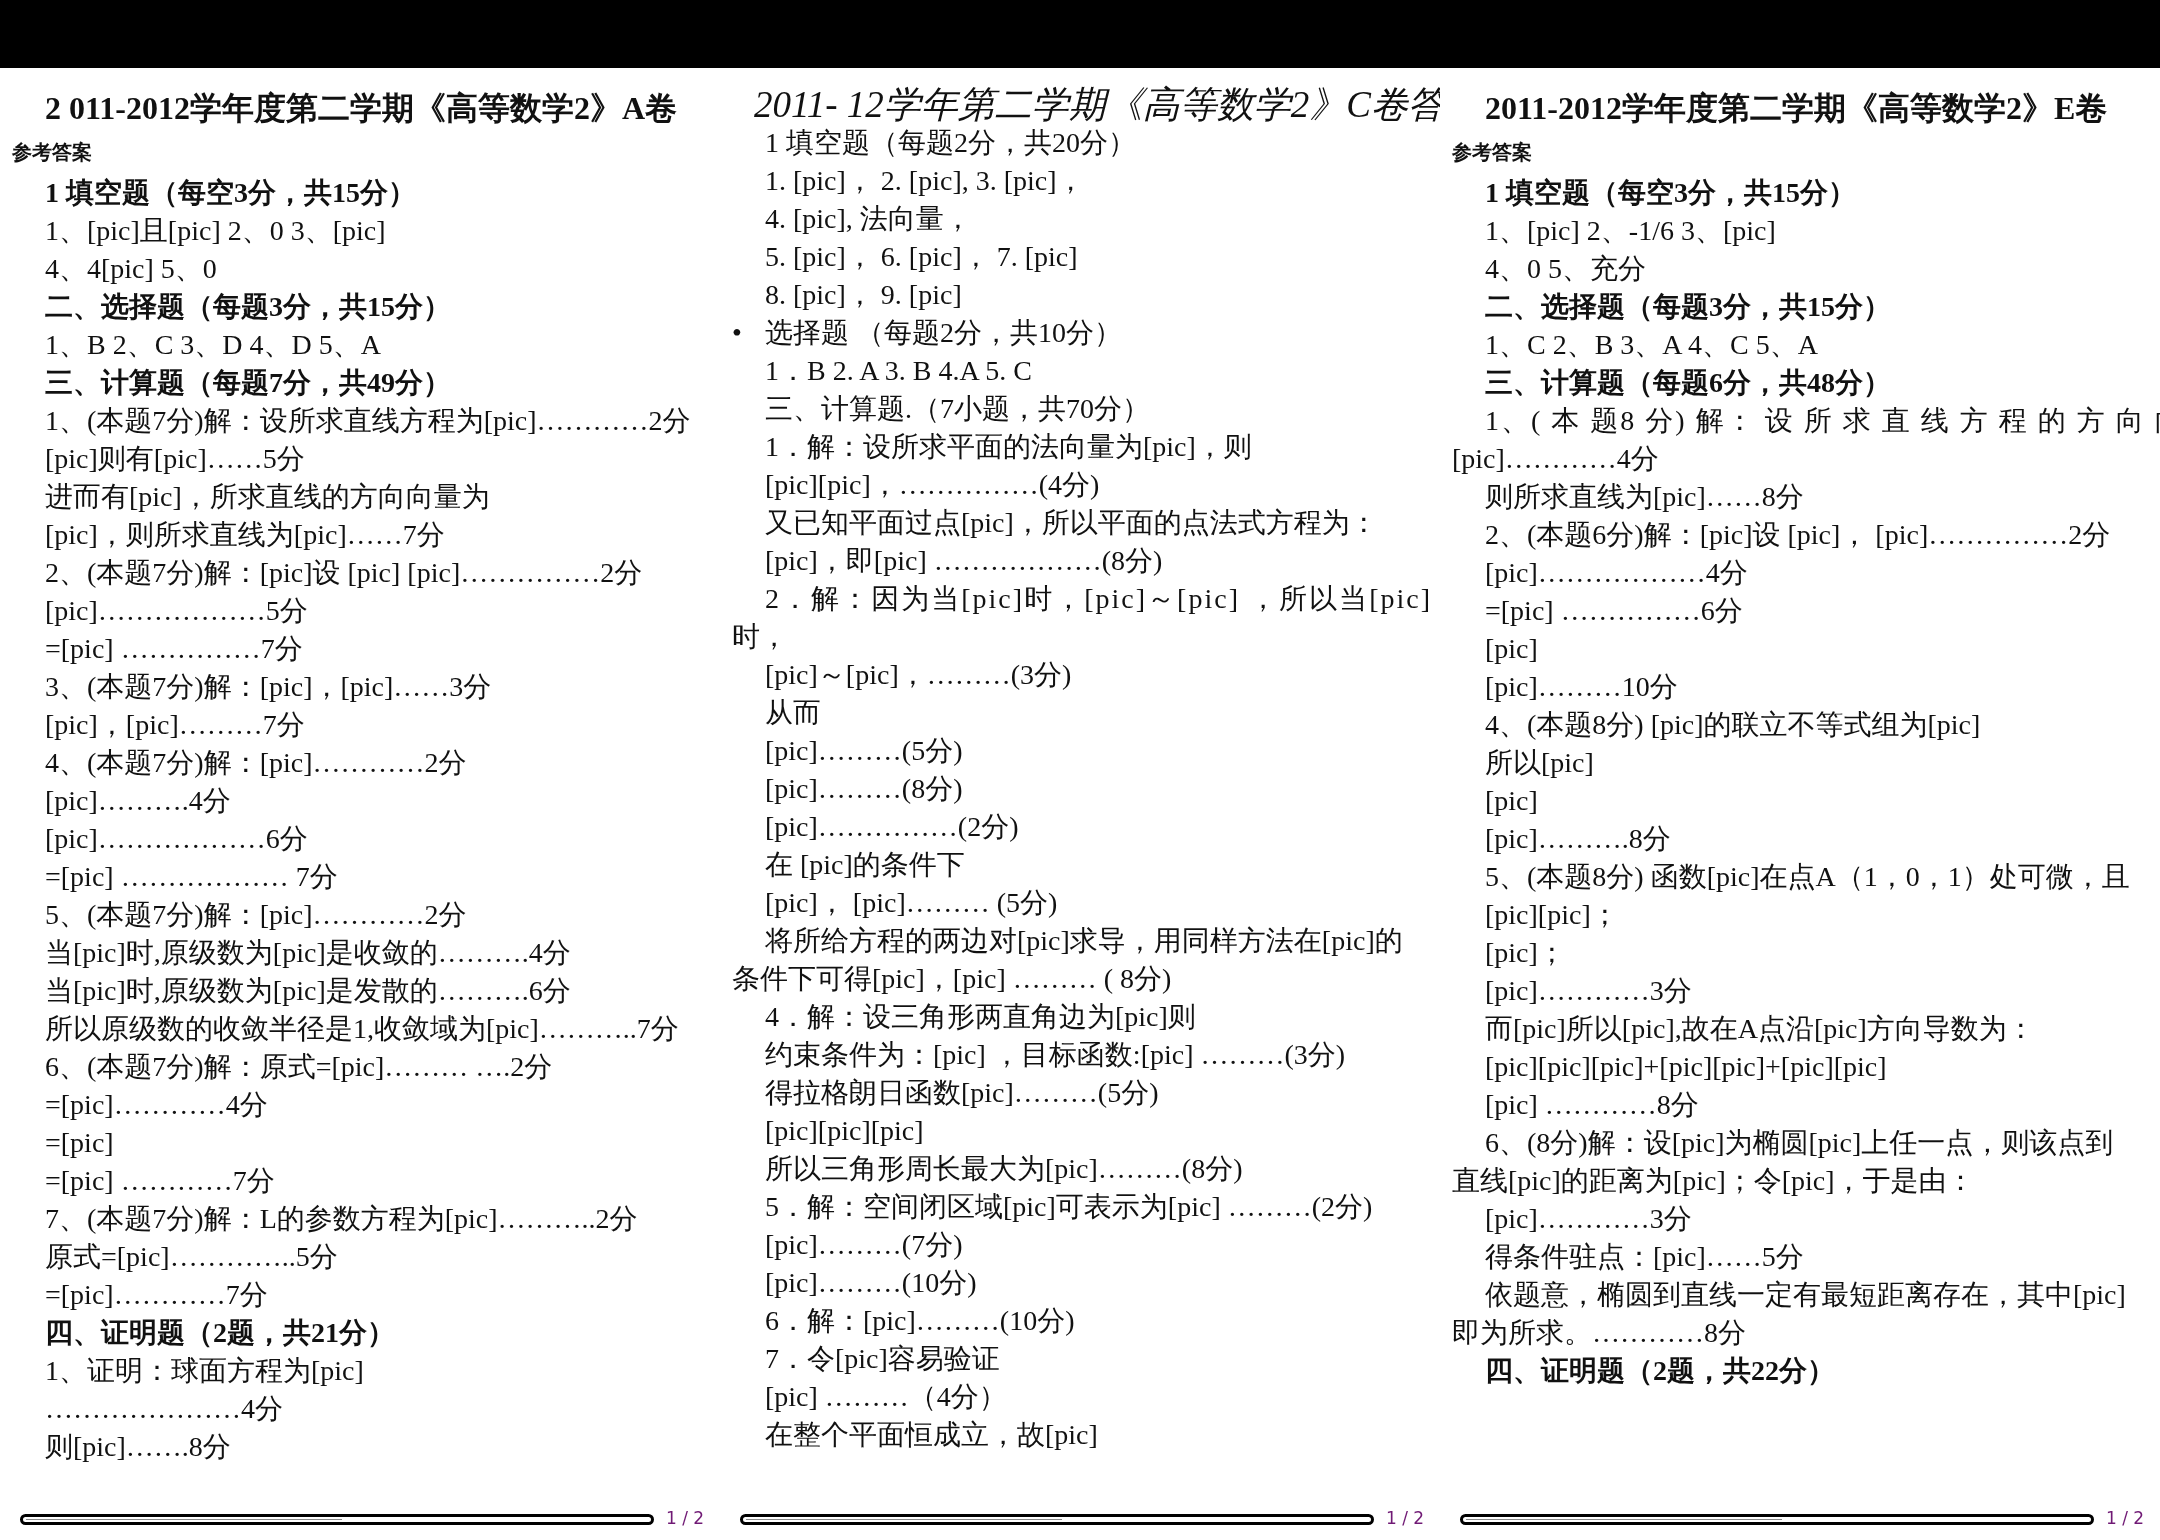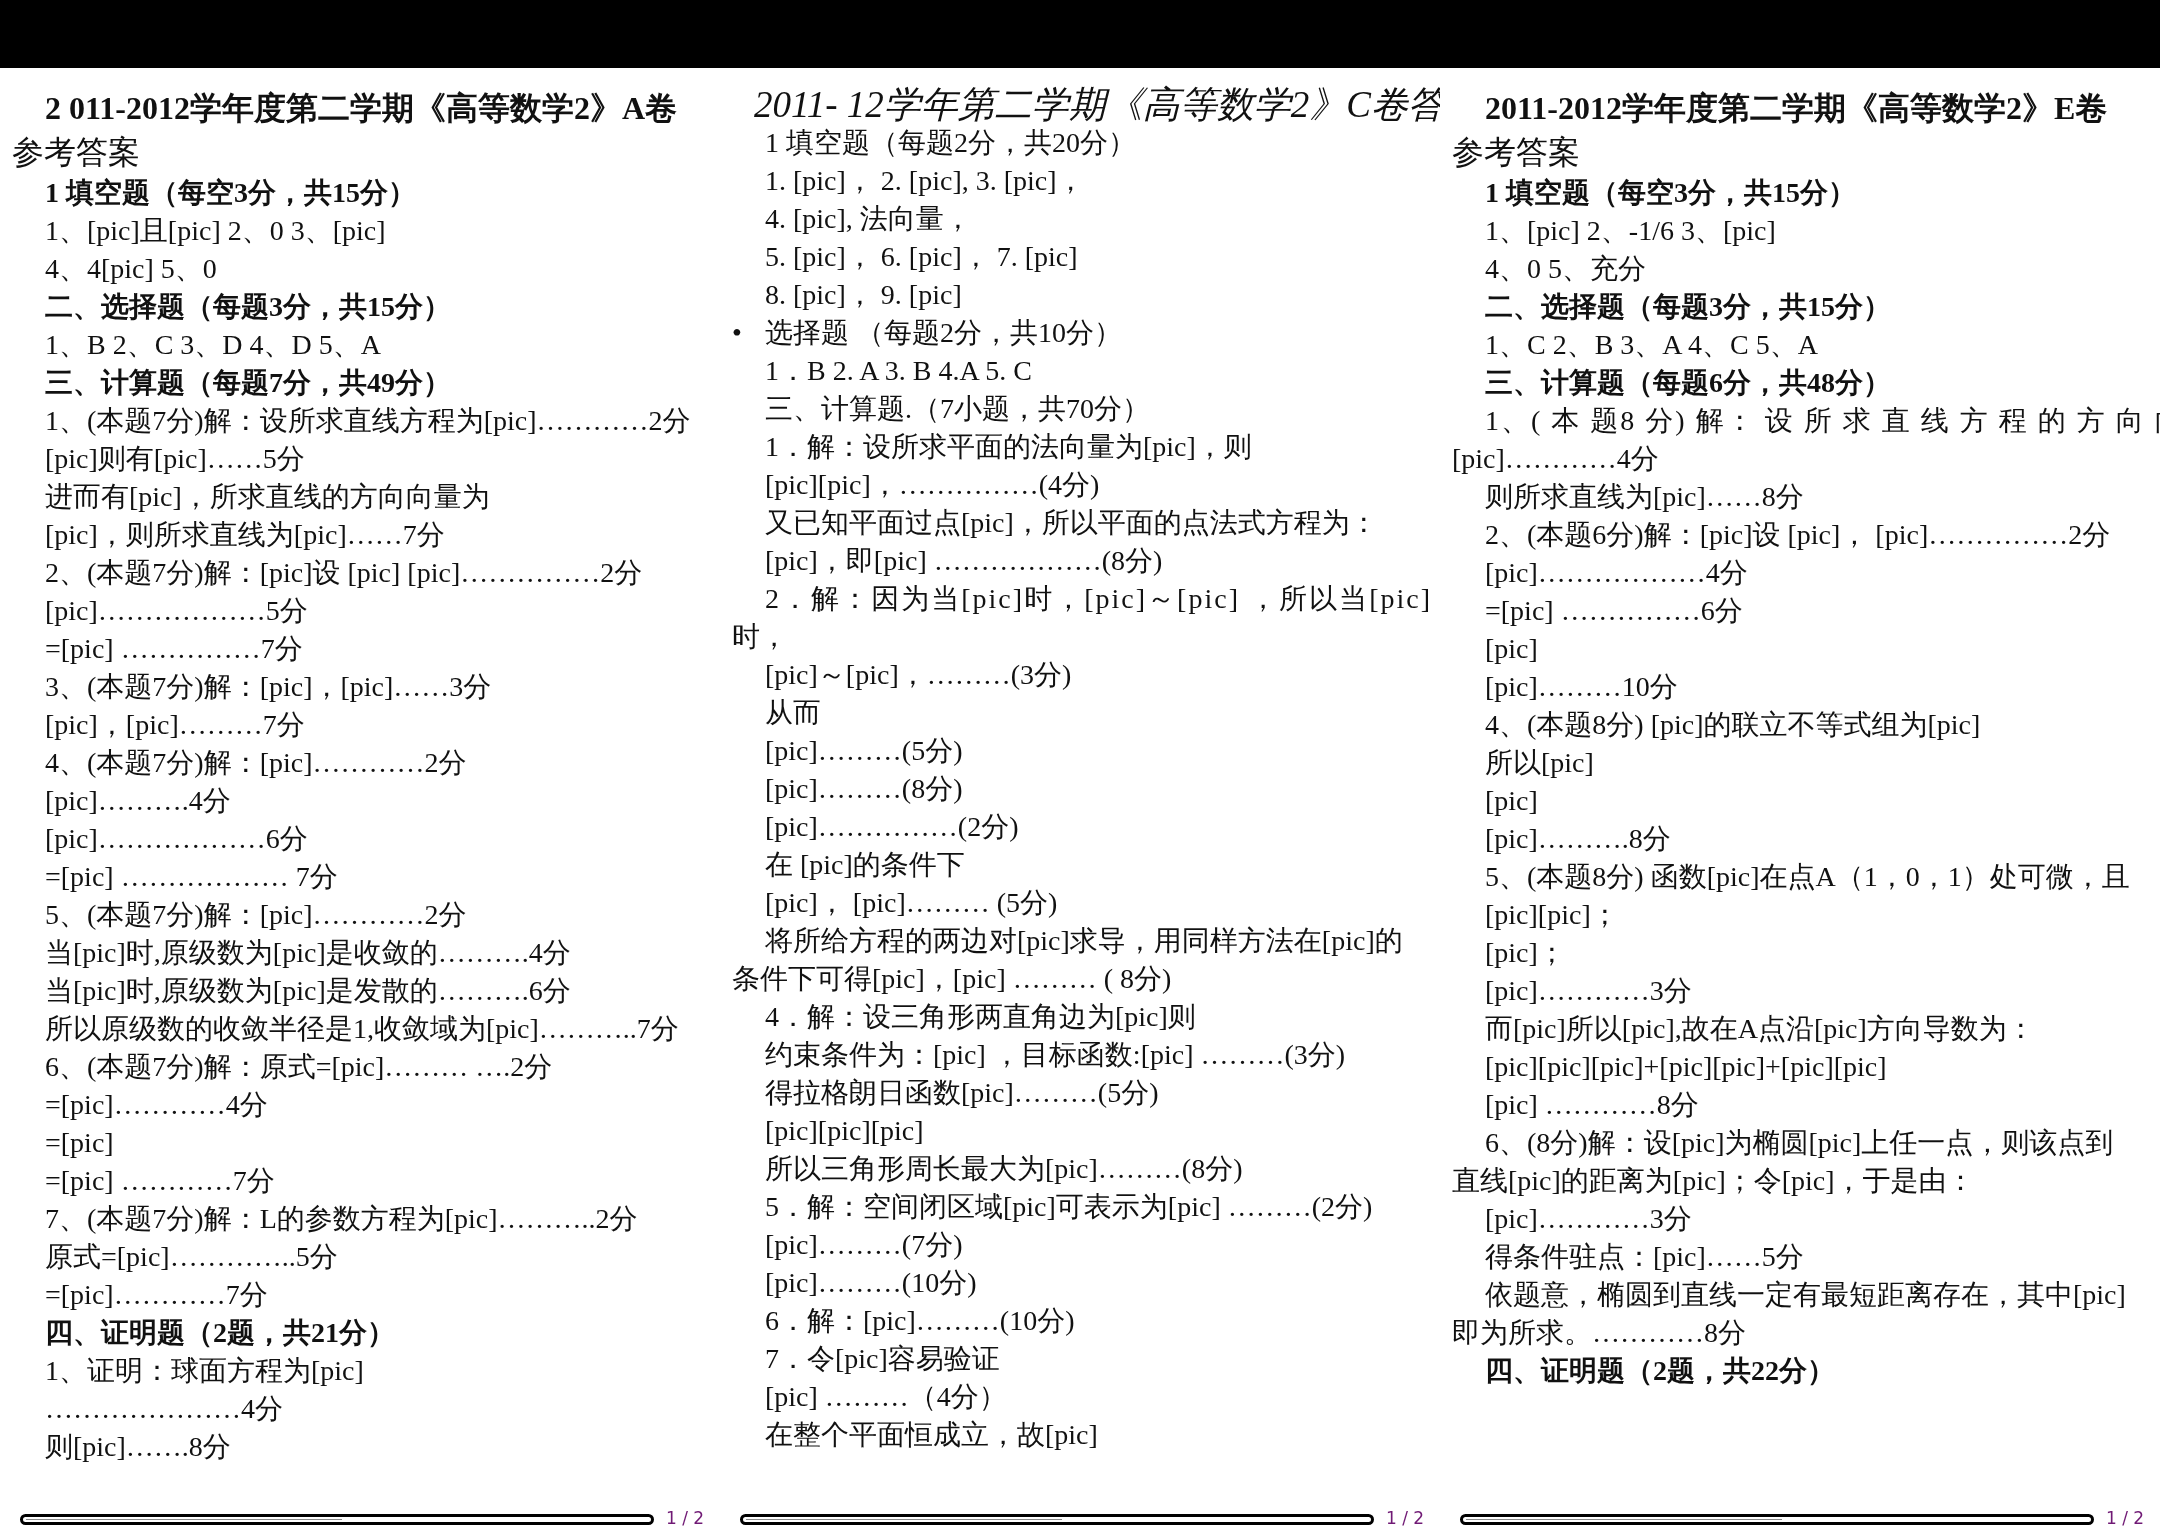--- a/index.html
+++ b/index.html
@@ -8,21 +8,21 @@
   .topbar { position: absolute; left: 0; top: 0; width: 2160px; height: 68px; background: #000; }
   .page { position: absolute; top: 68px; width: 720px; height: 1472px; overflow: hidden; }
   .page.p1 { left: 0; }
   .page.p2 { left: 720px; }
   .page.p3 { left: 1440px; }
   .content { position: absolute; left: 12px; top: 18px; width: 700px; }
   .line { font-size: 28px; line-height: 38px; white-space: nowrap; padding-left: 33px; }
   .line.flush { padding-left: 0; }
   .line.bold { font-weight: bold; }
   .line.title { font-size: 32px; font-weight: bold; line-height: 44px; padding-left: 33px; }
-  .line.title2 { font-size: 32px; font-weight: normal; line-height: 44px; padding-left: 0; }
+  .line.title2 { font-size: 20px; font-weight: bold; line-height: 44px; padding-left: 0; }
   .line.title-plain { font-size: 37px; line-height: 38px; padding-left: 22px; font-style: italic; }
   .line.bullet { position: relative; }
   .line.bullet::before { content: "•"; position: absolute; left: 0px; top: 0; }
   .line.justify { text-align: justify; text-align-last: justify; letter-spacing: 2px; }
   .footer { position: absolute; left: 0; bottom: 0; width: 720px; height: 40px; }
   .scrollbar { position: absolute; left: 20px; top: 14px; width: 634px; height: 11px; border: 3px solid #000; border-radius: 6px; background: #fff; }
   .scroll-thumb { position: absolute; left: 3px; top: 2px; width: 316px; height: 1px; border-top: 1px solid #888; }
   .page-indicator { position: absolute; left: 666px; top: 8px; font-family: "DejaVu Sans", sans-serif; font-size: 17px; color: #701a75; }
 </style>
 </head>

